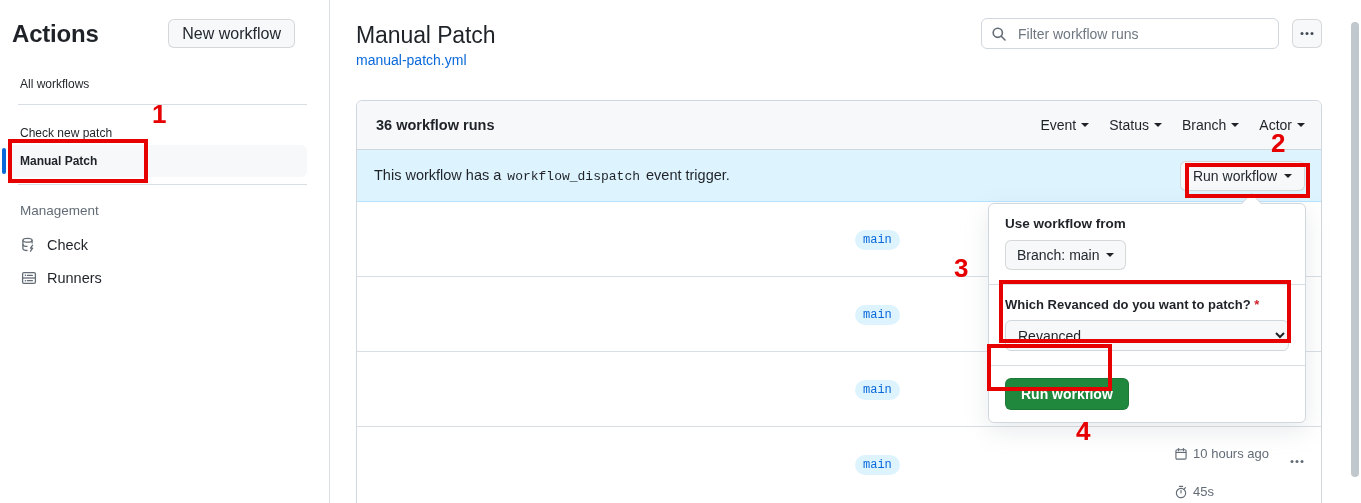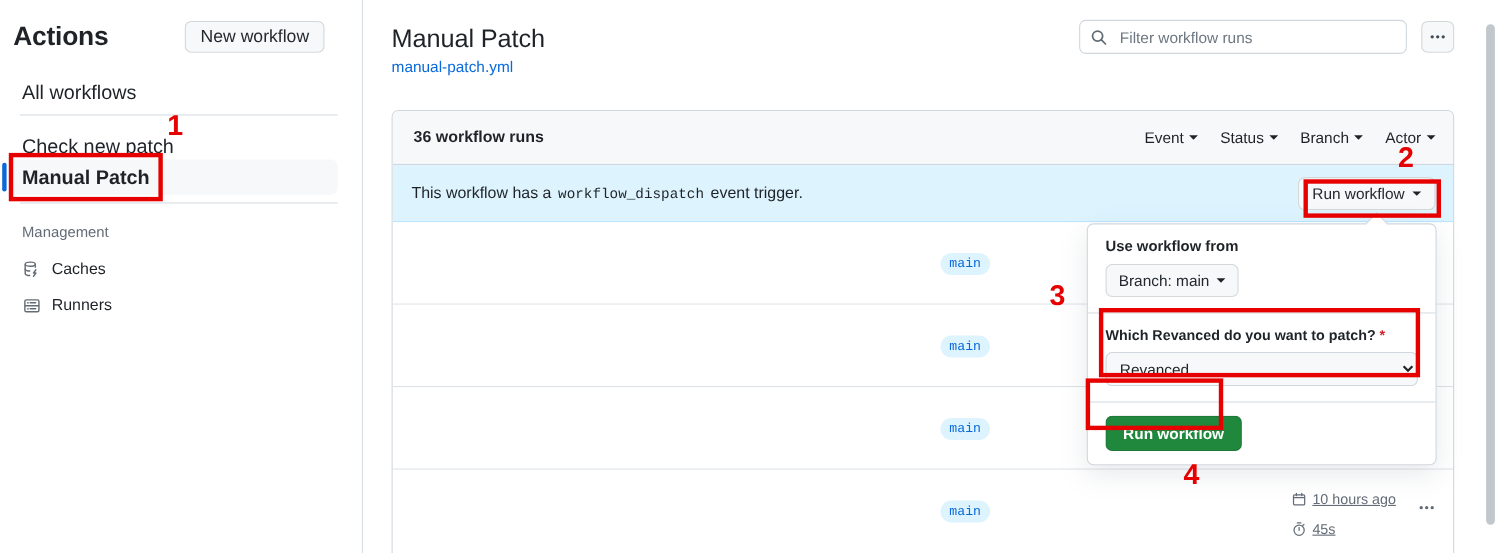--- a/index.html
+++ b/index.html
@@ -72,21 +72,21 @@
   .nav-item {
     position: absolute;
     left: 8px;
     right: 22px;
     height: 32px;
     display: flex;
     align-items: center;
     padding-left: 12px;
     box-sizing: border-box;
     border-radius: 6px;
-    font-size: 18px;
+    font-size: 12px;
     color: #1f2328;
     cursor: pointer;
   }
   .nav-item.all-wf { top: 68px; }
   .nav-item.check-new { top: 117px; }
   .nav-item.manual {
     top: 145px;
     background: #f6f8fa;
     font-weight: 600;
   }
@@ -330,24 +330,23 @@
     padding: 2px 8px;
     border-radius: 10px;
     line-height: 16px;
   }
   .meta-col {
     position: absolute;
     right: 52px;
     top: 19px;
     display: flex;
     flex-direction: column;
-    gap: 12px;
+    gap: 23px;
     font-size: 13px;
     color: #636c76;
-    text-decoration: underline;
   }
   .meta-line {
     display: flex;
     align-items: center;
     gap: 5px;
     white-space: nowrap;
   }
   .meta-line .mico {
     width: 15px;
     height: 15px;
@@ -530,21 +529,21 @@
     <div class="mgmt-item caches">
       <span class="ico">
         <svg width="16" height="16" viewBox="0 0 16 16" fill="none" stroke="currentColor" stroke-width="1.3">
           <ellipse cx="6.5" cy="3.2" rx="4.6" ry="1.9"></ellipse>
           <path d="M1.9 3.2v4.3c0 1.05 2.06 1.9 4.6 1.9"></path>
           <path d="M11.1 3.2v3.2"></path>
           <path d="M1.9 7.3v4.3c0 1.05 2.06 1.9 4.6 1.9"></path>
           <path d="M11.6 8.2l-2.1 3h2.1l-2.1 3" stroke-linejoin="round" stroke-linecap="round"></path>
         </svg>
       </span>
-      <span>Caches</span>
+      <span>Check</span>
     </div>
 
     <div class="mgmt-item runners">
       <span class="ico">
         <svg width="16" height="16" viewBox="0 0 16 16" fill="none" stroke="currentColor" stroke-width="1.3">
           <rect x="1.6" y="2.6" width="12.8" height="10.8" rx="1.4"></rect>
           <line x1="1.6" y1="8" x2="14.4" y2="8"></line>
           <line x1="4.4" y1="5.3" x2="4.4" y2="5.3" stroke-linecap="round" stroke-width="1.6"></line>
           <line x1="6.4" y1="5.3" x2="11.4" y2="5.3" stroke-linecap="round"></line>
           <line x1="4.4" y1="10.7" x2="4.4" y2="10.7" stroke-linecap="round" stroke-width="1.6"></line>

